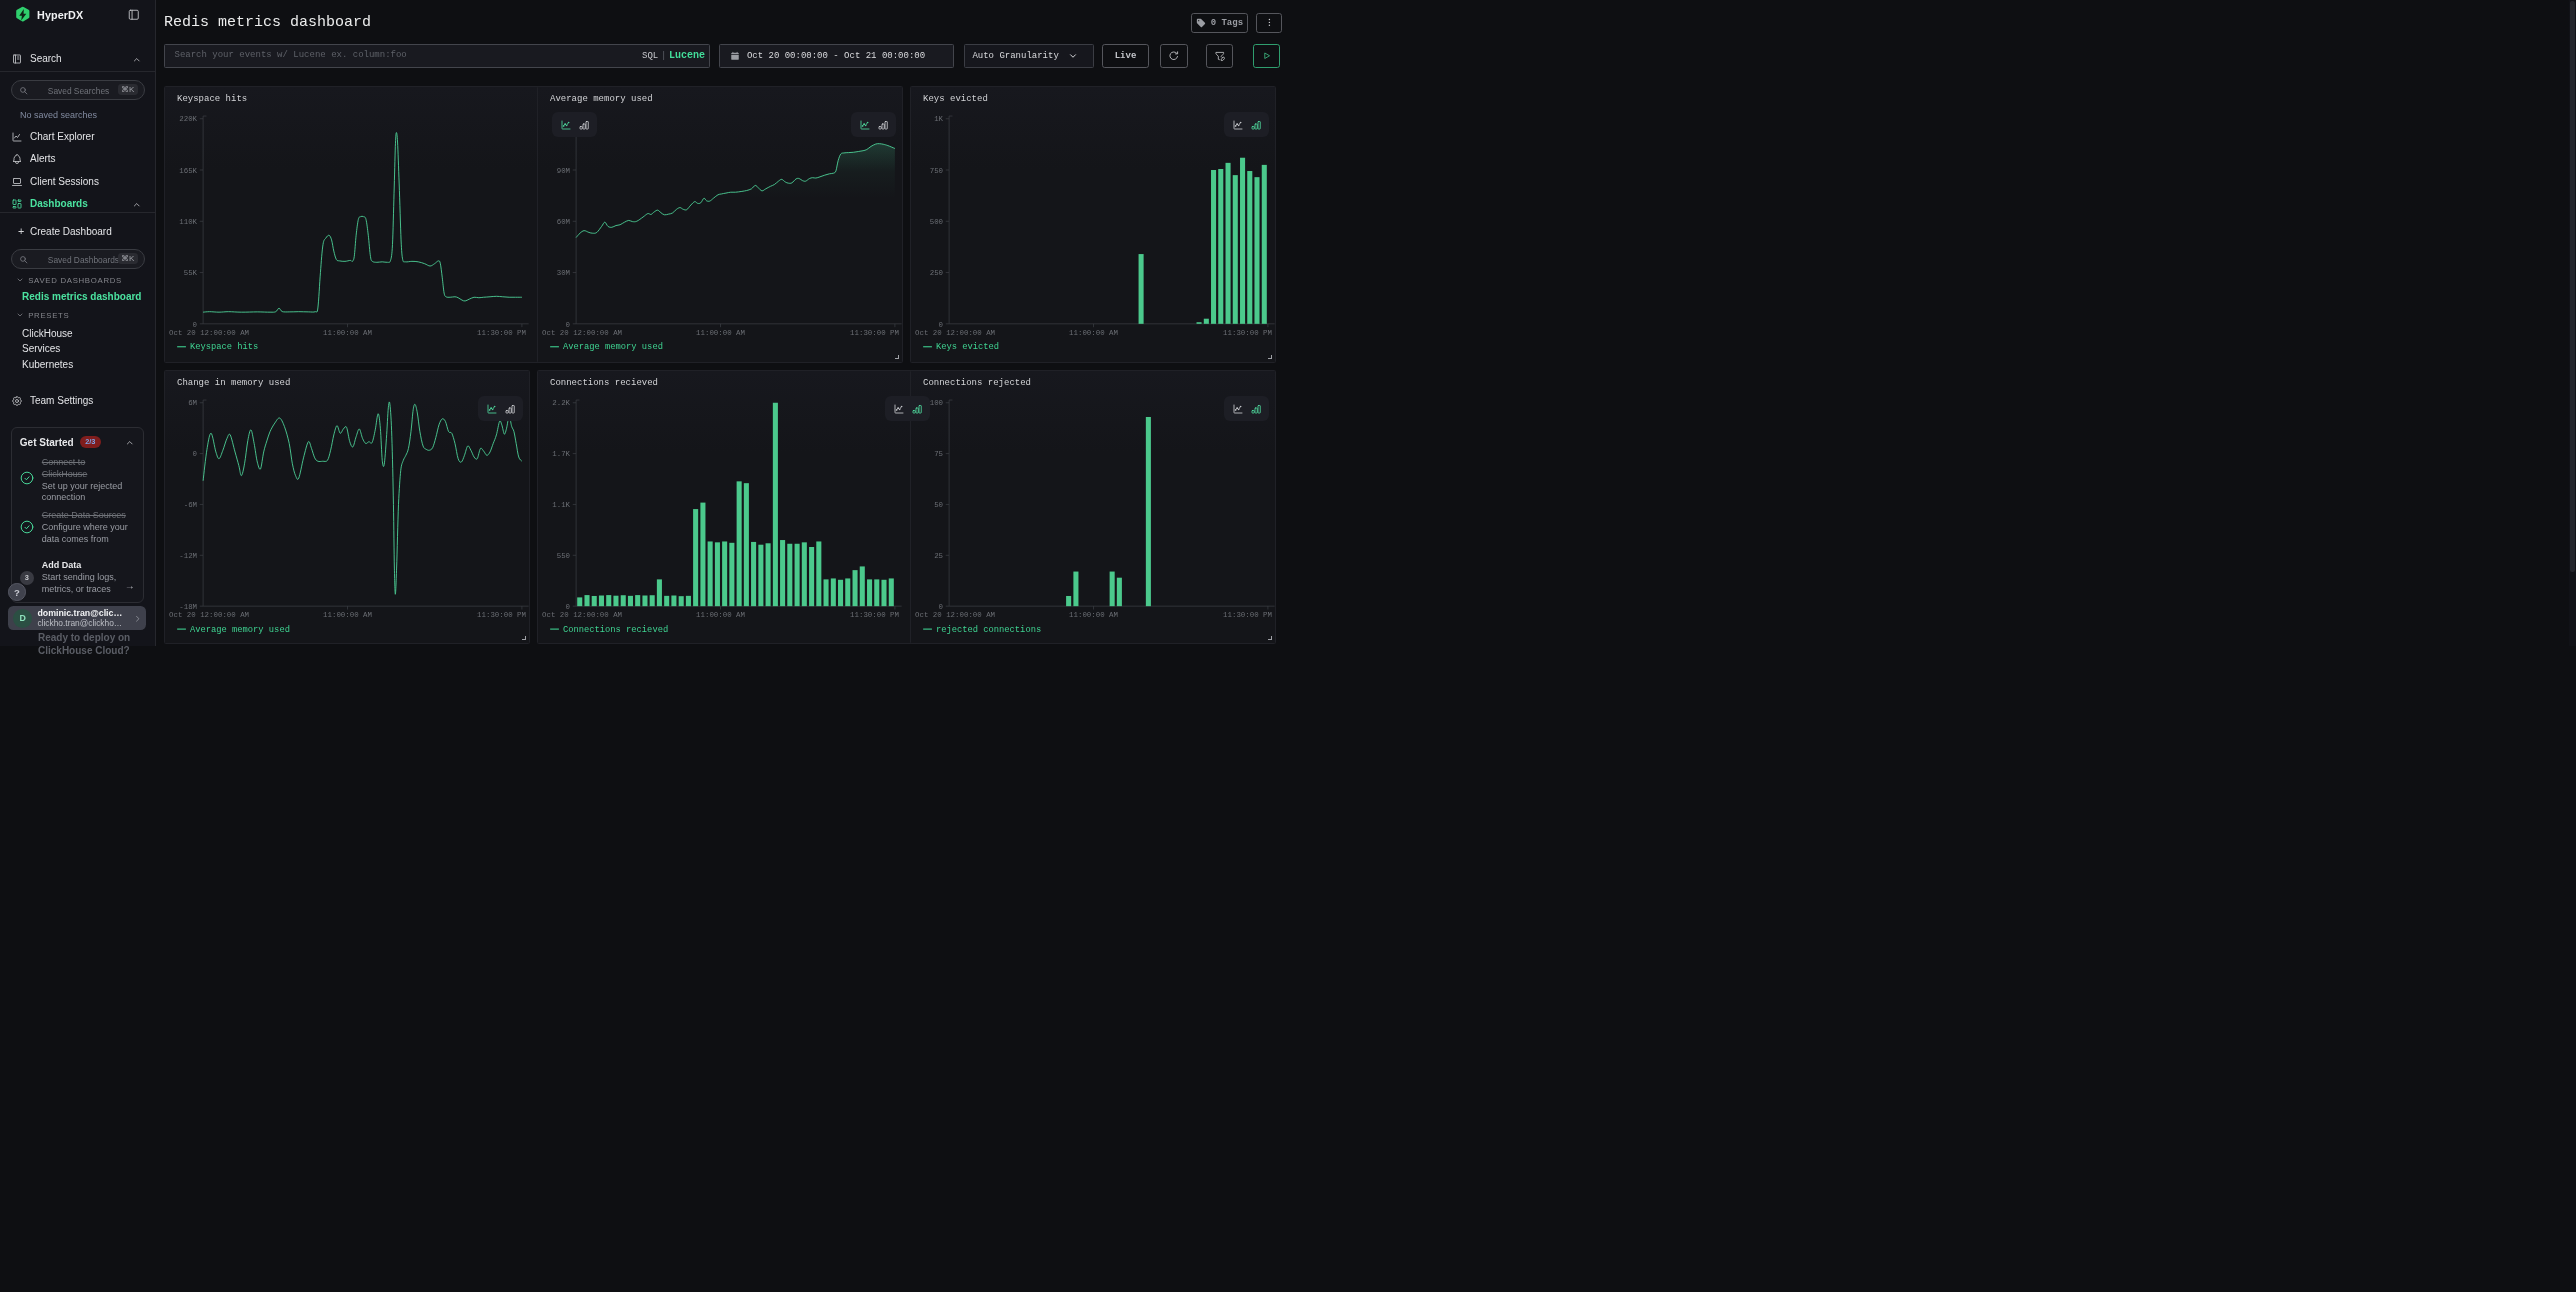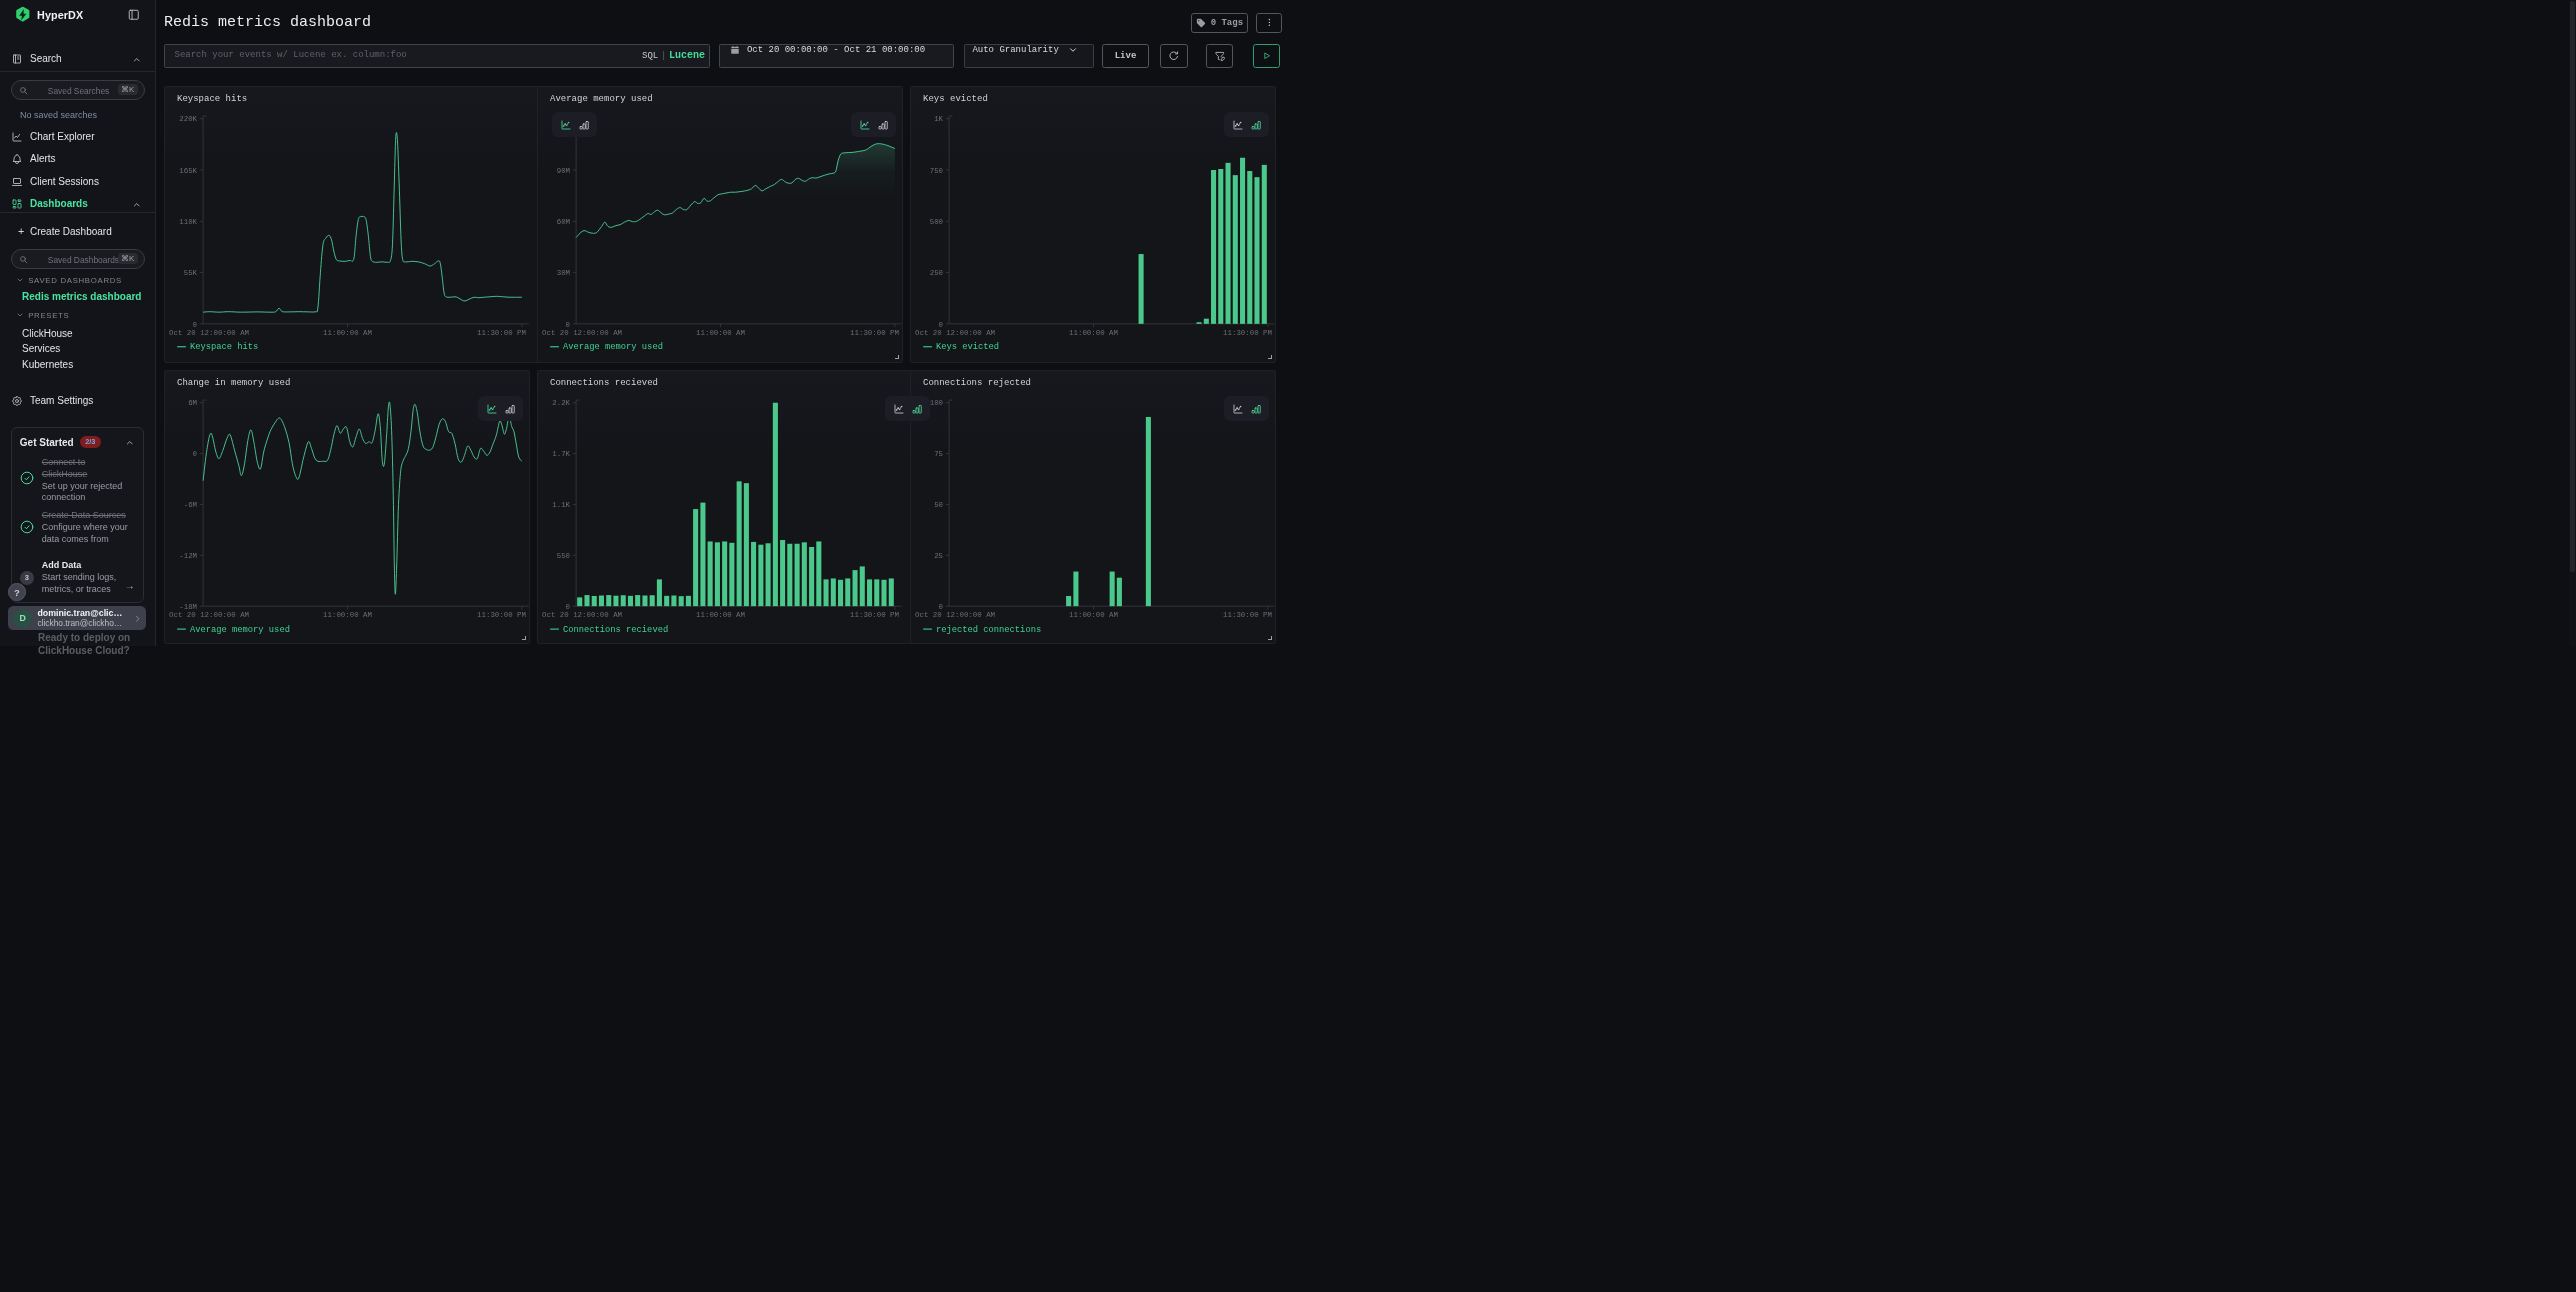--- a/index.html
+++ b/index.html
@@ -50,21 +50,21 @@
 .h1{position:absolute;left:8px;top:14px;font-size:15px;color:#eceded;font-family:"Liberation Mono",monospace}
 .btn{position:absolute;border:0.7px solid #55565c;border-radius:2.7px;color:#a4a6ab;font-family:"Liberation Mono",monospace;display:flex;align-items:center;justify-content:center;gap:4.7px}
 .tagsbtn{left:1035px;top:12.5px;width:57px;height:20px;font-size:9px;font-weight:bold;color:#9b9da3}
 .dotsbtn{left:1100px;top:12.5px;width:26px;height:20px}
 .searchinput{position:absolute;left:8px;top:44px;width:546px;height:23.6px;background:#191a20;border:0.7px solid #43454c;border-radius:1.4px}
 .sph{position:absolute;left:9.5px;top:5.4px;font-size:9px;color:#5e6168;font-family:"Liberation Mono",monospace}
 .sqllucene{position:absolute;right:4px;top:5.4px;font-size:9px;font-family:"Liberation Mono",monospace}
 .sql{color:#c6c7cb;font-weight:normal}
 .pipe{color:#5e6168;margin:0 2.7px}
 .lucene{color:#42dd9a;font-weight:bold;font-size:10px}
-.box{position:absolute;top:44px;height:23.6px;background:#191a20;border:0.7px solid #43454c;border-radius:1.4px;display:flex;align-items:flex-start;font-family:"Liberation Mono",monospace;font-size:9px;color:#d9dadd}
+.box{position:absolute;top:44px;height:23.6px;background:#191a20;border:0.7px solid #43454c;border-radius:1.4px;display:flex;align-items:center;font-family:"Liberation Mono",monospace;font-size:9px;color:#d9dadd}
 .datebox{left:563px;width:235px;padding-left:9.5px;gap:7.4px}
 .granbox{left:808px;width:130px;padding-left:7.4px;gap:8px;background:#16171d;border-color:#3b3d44}
 .granbox svg{margin-left:1.4px}
 .livebtn{left:946px;top:44px;width:47px;height:23.6px;font-size:9px;font-weight:bold;color:#c2c4c9;border-color:#55565c}
 .sqbtn{top:44px;height:23.6px;border-color:#55565c}
 .playbtn{left:1097px;top:44px;width:27px;height:23.6px;border-color:#2f9e6e}
 .btn,.box{cursor:default}
 .panel{position:absolute;background:linear-gradient(180deg,#17181e 0%,#141519 30%,#141519 100%);border:0.7px solid #202127;border-radius:1.4px}
 .ptitle{position:absolute;left:12px;top:7.4px;font-size:9px;color:#d3d4d7;font-family:"Liberation Mono",monospace;z-index:2}
 .toggle{position:absolute;right:5.7px;top:25px;width:45px;height:25px;background:#1d1e25;border-radius:6px;display:flex;align-items:center;justify-content:center;gap:5.4px;z-index:2}

